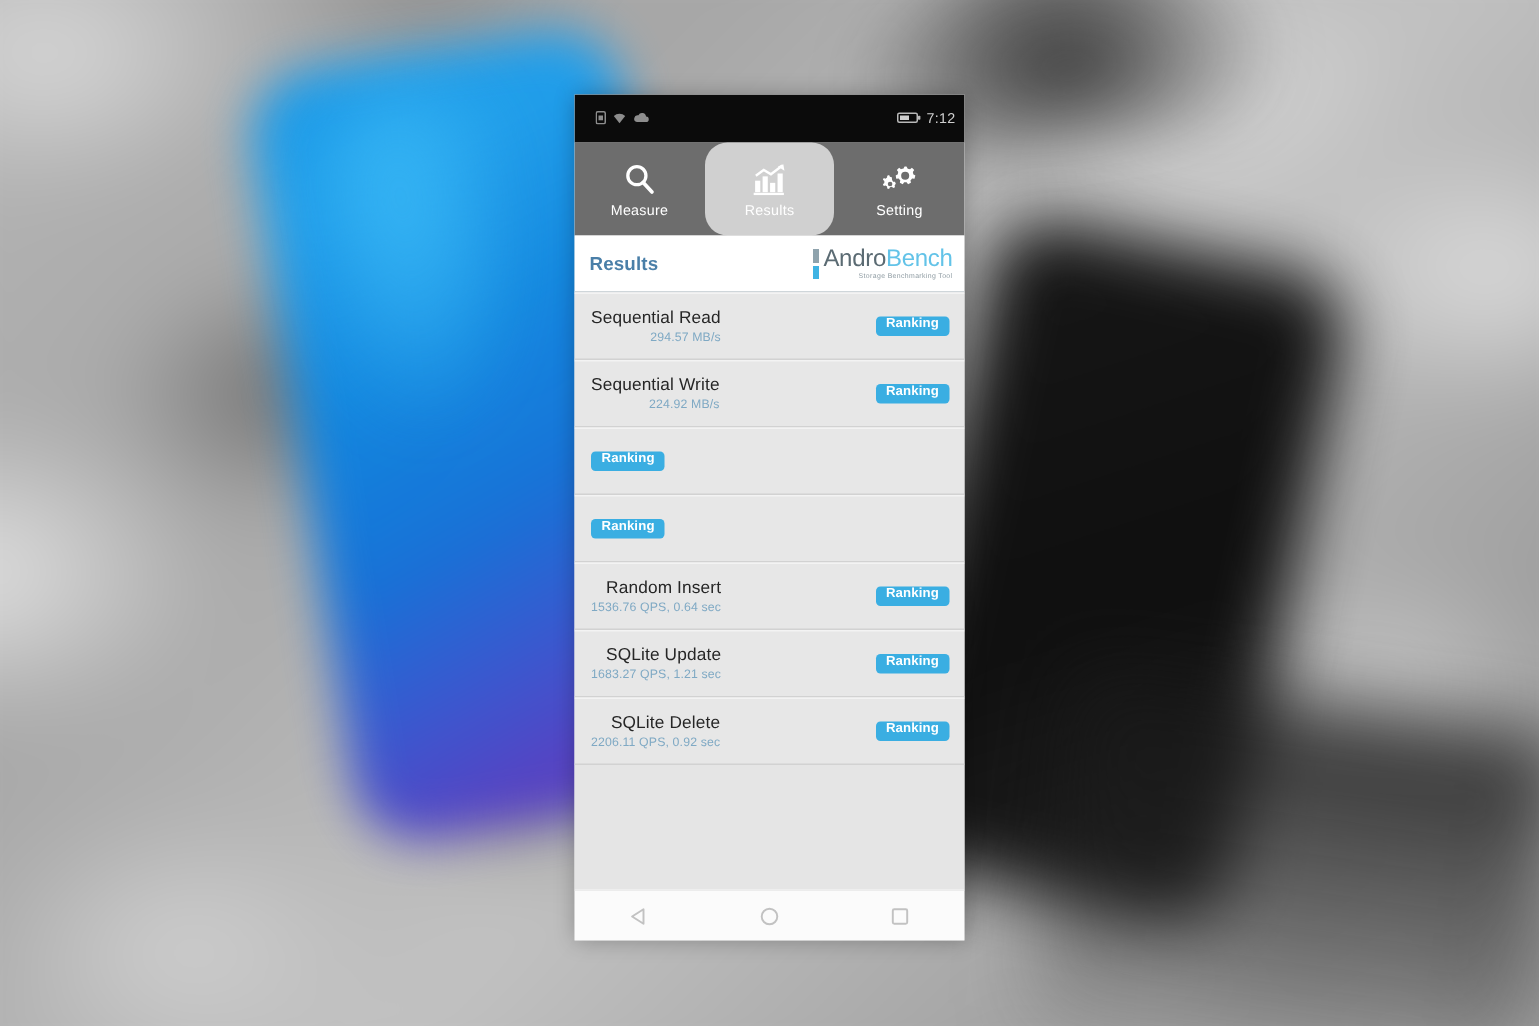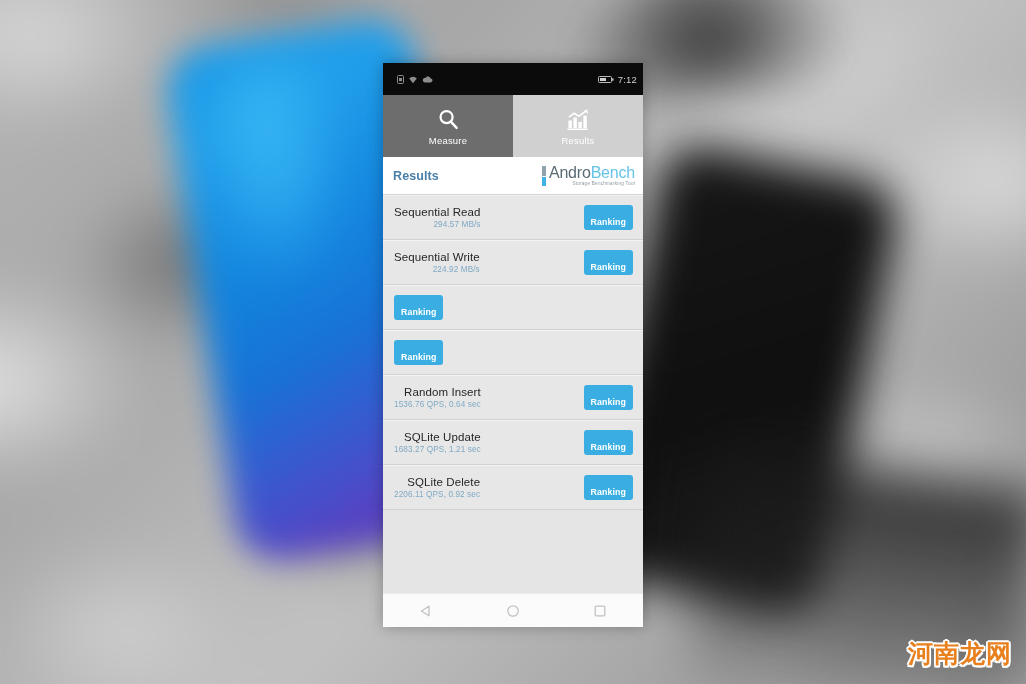--- a/index.html
+++ b/index.html
@@ -130,20 +130,21 @@
   }
   .tab {
     flex: 1;
     display: flex;
     flex-direction: column;
     align-items: center;
     justify-content: center;
     gap: 4px;
     color: #ffffff;
     cursor: pointer;
+    border-radius: 15px;
   }
   .tab.active { background: #d0d0d0; color: #ffffff; }
   .tab-label { font-size: 9.5px; letter-spacing: .2px; }
   .tab .ticon { height: 25px; display: flex; align-items: flex-end; }
 
   
   .appheader {
     height: 38px;
     background: #ffffff;
     display: flex;
@@ -199,21 +200,21 @@
   .result-value {
     font-size: 8.2px;
     color: #7fa9c4;
     letter-spacing: .1px;
   }
   .ranking-btn {
     background: #3aaee2;
     color: #ffffff;
     font-size: 8.8px;
     font-weight: bold;
-    padding: 13px 7px 4px 7px;
+    padding: 0 7px 4px 7px;
     border-radius: 3px;
     border: none;
     cursor: pointer;
     letter-spacing: .1px;
     line-height: 1;
   }
   .list-filler { background: #e5e5e5; flex: 1; }
 
   
   .navbar {
@@ -313,20 +314,33 @@
             <rect x="17.6" y="8" width="3.6" height="13" fill="#ffffff"></rect>
             <polyline points="2.5,9.5 8,5.5 13,8.5 21,2.5" fill="none" stroke="#ffffff" stroke-width="1.7"></polyline>
             <polygon points="21.6,1.5 22.4,6 17.8,3.2" fill="#ffffff"></polygon>
             <rect x="1" y="21.4" width="21" height="1.6" fill="#ffffff"></rect>
           </svg>
         </span>
         <span class="tab-label">Results</span>
       </div>
 
 
+      <div class="tab">
+        <span class="ticon">
+          <svg width="24" height="23" viewBox="0 0 24 24">
+            <g fill="#ffffff">
+              <path d="M16.5 3.2l.9 1.5a5.8 5.8 0 0 1 1.6.3l1.3-1 1.6 1.6-1 1.3c.2.5.3 1 .3 1.6l1.5.9-.6 2.2-1.7-.1a5.8 5.8 0 0 1-1.1 1.2l.3 1.7-2 1-1-1.4a5.8 5.8 0 0 1-1.7 0l-1 1.4-2-1 .3-1.7a5.8 5.8 0 0 1-1.1-1.2l-1.7.1L9 9.4l1.5-.9c0-.6.1-1.1.3-1.6l-1-1.3L11.4 4l1.3 1c.5-.2 1-.3 1.6-.3l.9-1.5z"></path>
+              <circle cx="15.6" cy="9.6" r="2.8" fill="#6d6d6d"></circle>
+              <path d="M6.5 12.6l.7 1.1 1.3.1.6 1.4-.8 1 .2 1.3-1.2.6-1-.8-1.3.3-.6 1.2-1.3-.4-.1-1.3-1.1-.8-1.2.4-.6-1.2 1-.9v-1.3l-1-.9.6-1.2 1.2.4 1.1-.8.1-1.3 1.3-.4.6 1.2 1.3.3z"></path>
+              <circle cx="5.1" cy="15.3" r="1.6" fill="#6d6d6d"></circle>
+            </g>
+          </svg>
+        </span>
+        <span class="tab-label">Setting</span>
+      </div>
 
     </div>
 
     <div class="appheader">
       <span class="appheader-title">Results</span>
       <div class="logo">
         <span class="logo-bar"></span>
         <span class="logo-text">
           <div class="logo-main"><span class="andro">Andro</span><span class="bench">Bench</span></div>
           <div class="logo-sub">Storage Benchmarking Tool</div>
@@ -400,15 +414,14 @@
       </span>
       <span class="navbtn">
         <svg width="14" height="14" viewBox="0 0 14 14">
           <rect x="2.2" y="2.2" width="9.6" height="9.6" rx="1" fill="none" stroke="#c2c2c2" stroke-width="1.3"></rect>
         </svg>
       </span>
     </div>
 
   </div>
 
-  <div class="watermark">河南龙网</div>
 
 </div>
 
 </body></html>

